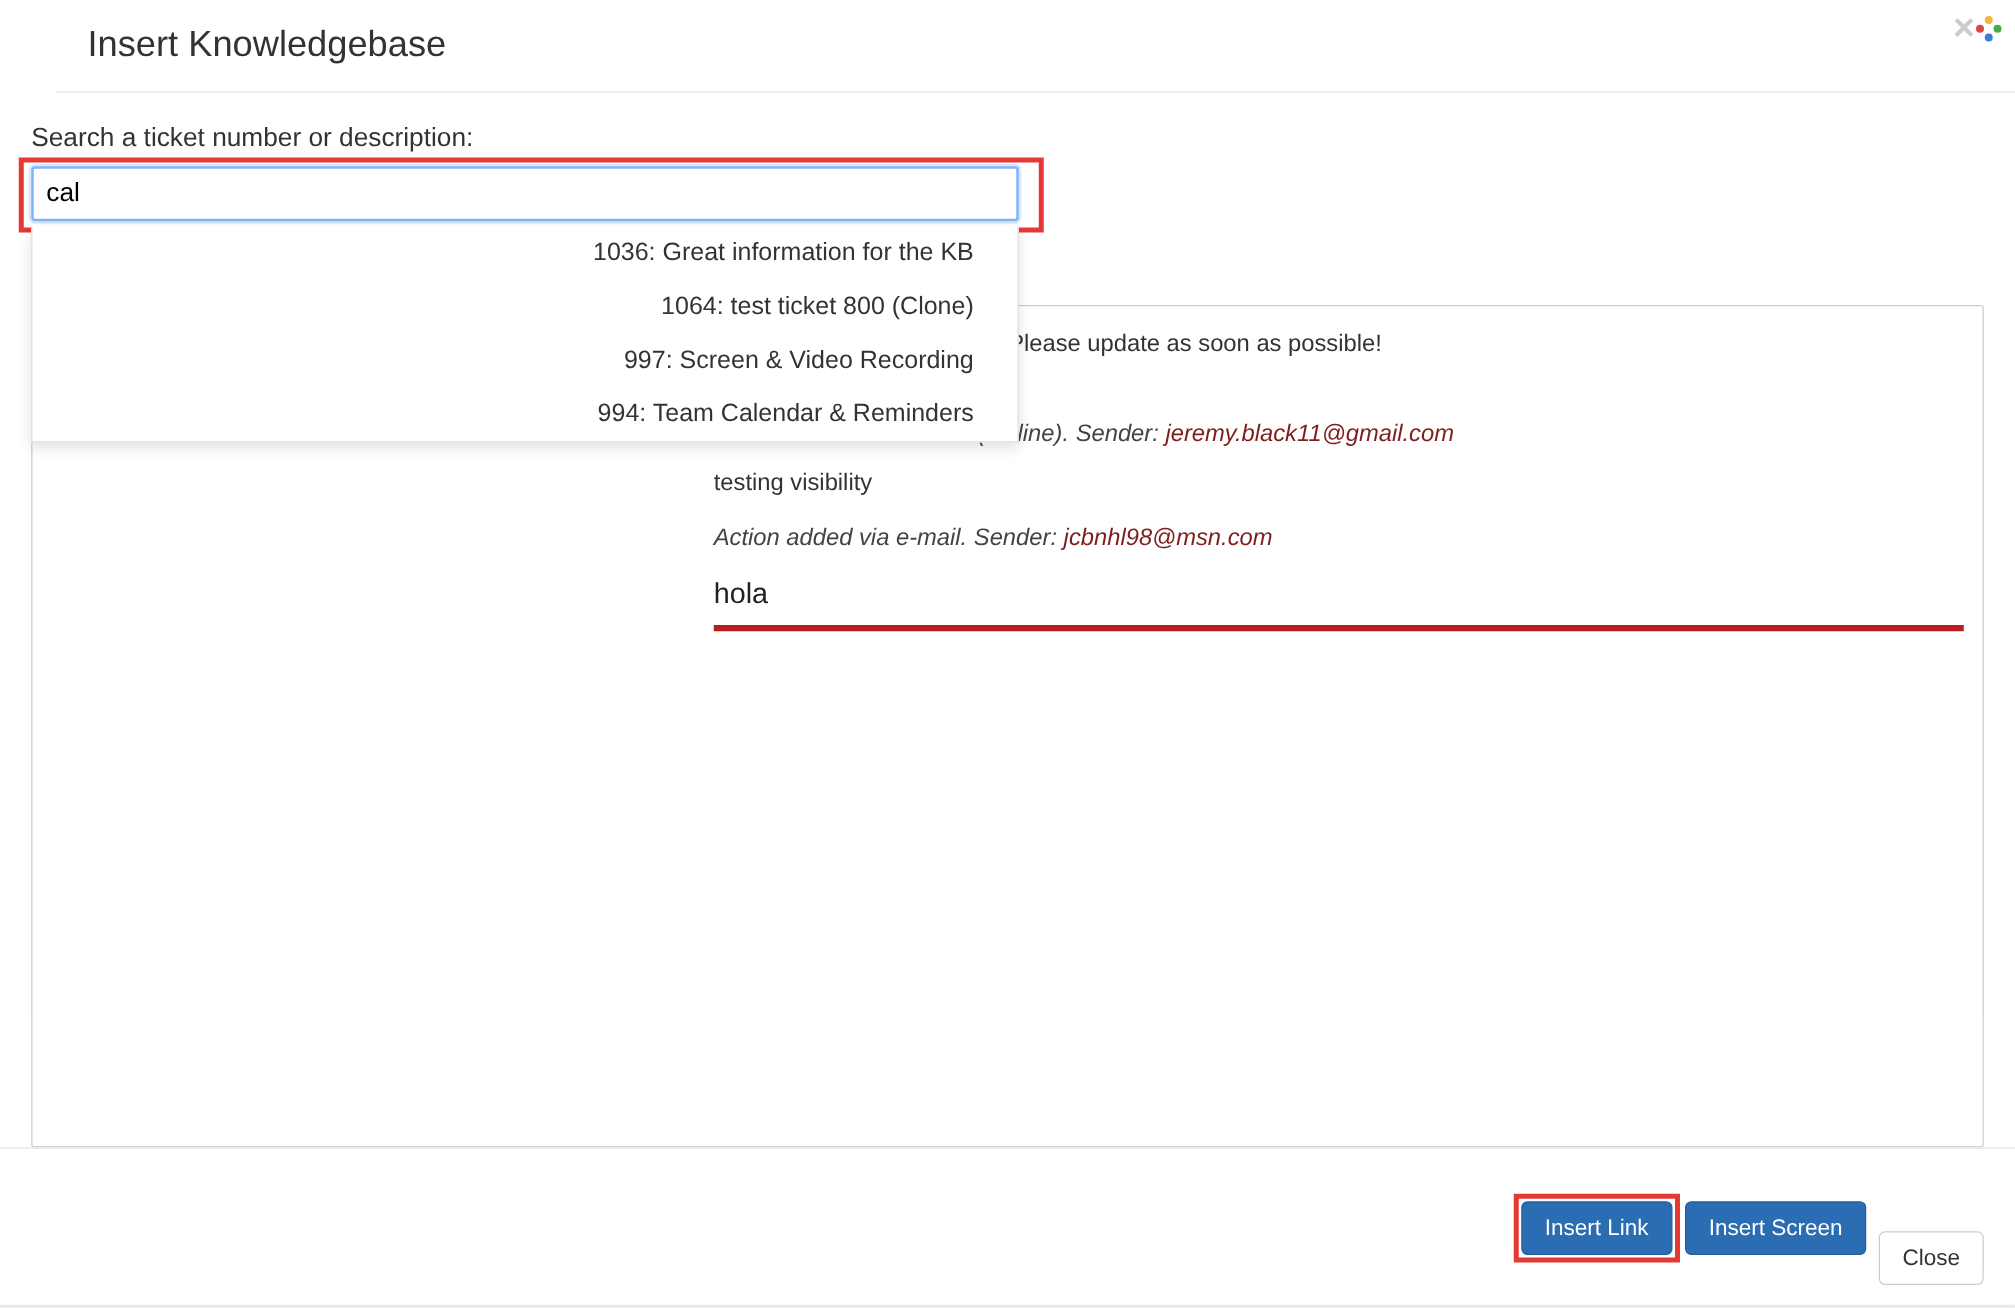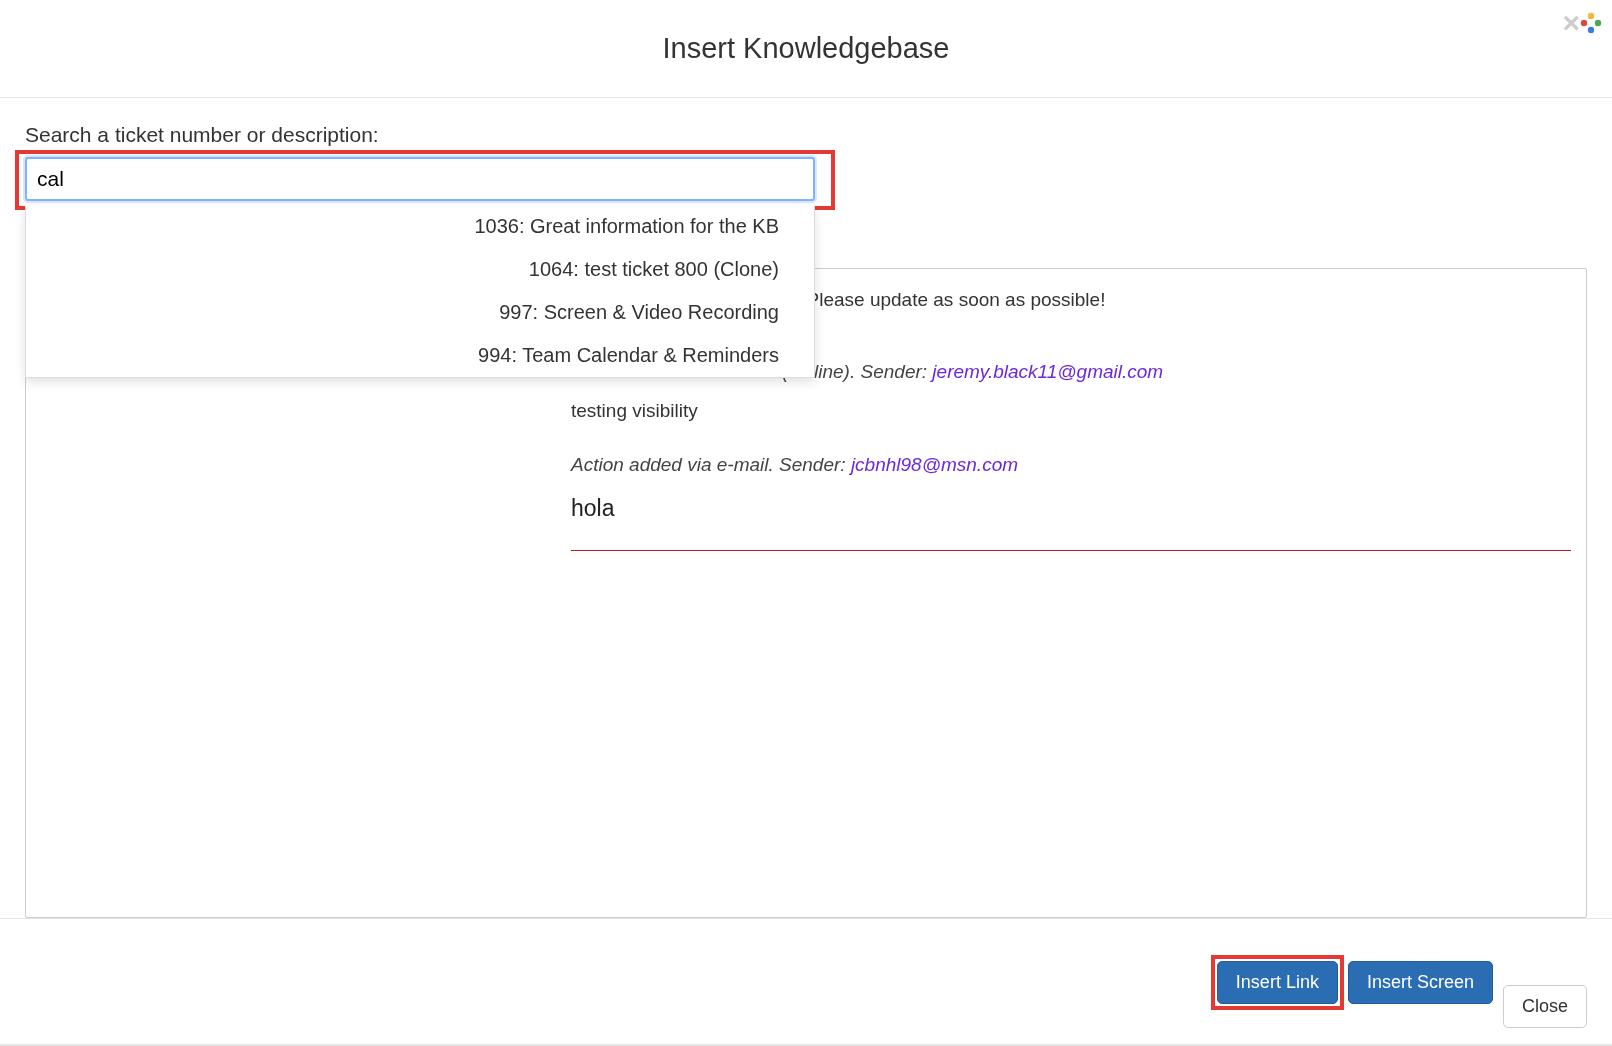--- a/index.html
+++ b/index.html
@@ -16,25 +16,26 @@
       height: 1046px;
       position: relative;
     }
     .modal {
       width: 100%;
       height: 100%;
       display: flex;
       flex-direction: column;
     }
     .modal-header {
-      padding: 32px 25px;
+      padding: 20px 25px;
       border-bottom: 1px solid #e5e5e5;
       display: flex;
-      justify-content: center;
+      justify-content: flex-start;
       align-items: flex-start;
+      margin-left: 45px;
     }
     .modal-title {
       font-size: 29px;
       font-weight: 500;
       color: #333;
     }
     .close-area {
       position: absolute;
       top: 8px;
       right: 8px;
@@ -127,33 +128,33 @@
     .content-line1 {
       margin-bottom: 40px;
       color: #333;
     }
     .italic-line {
       font-style: italic;
       color: #444;
       margin-bottom: 6px;
     }
     .email-link {
-      color: #6d28d9;
+      color: #7f1d1d;
       font-style: italic;
       text-decoration: none;
     }
     .normal-line {
       color: #333;
-      margin-bottom: 22px;
+      margin-bottom: 12px;
     }
     .hola-line {
       font-size: 23px;
       color: #222;
-      padding-bottom: 22px;
-      border-bottom: 1px solid #b91c1c;
+      padding-bottom: 6px;
+      border-bottom: 5px solid #b91c1c;
       margin-top: 8px;
     }
     .modal-footer {
       border-top: 1px solid #e5e5e5;
       padding: 18px 25px;
       display: flex;
       justify-content: flex-end;
       gap: 10px;
       align-items: center;
     }

